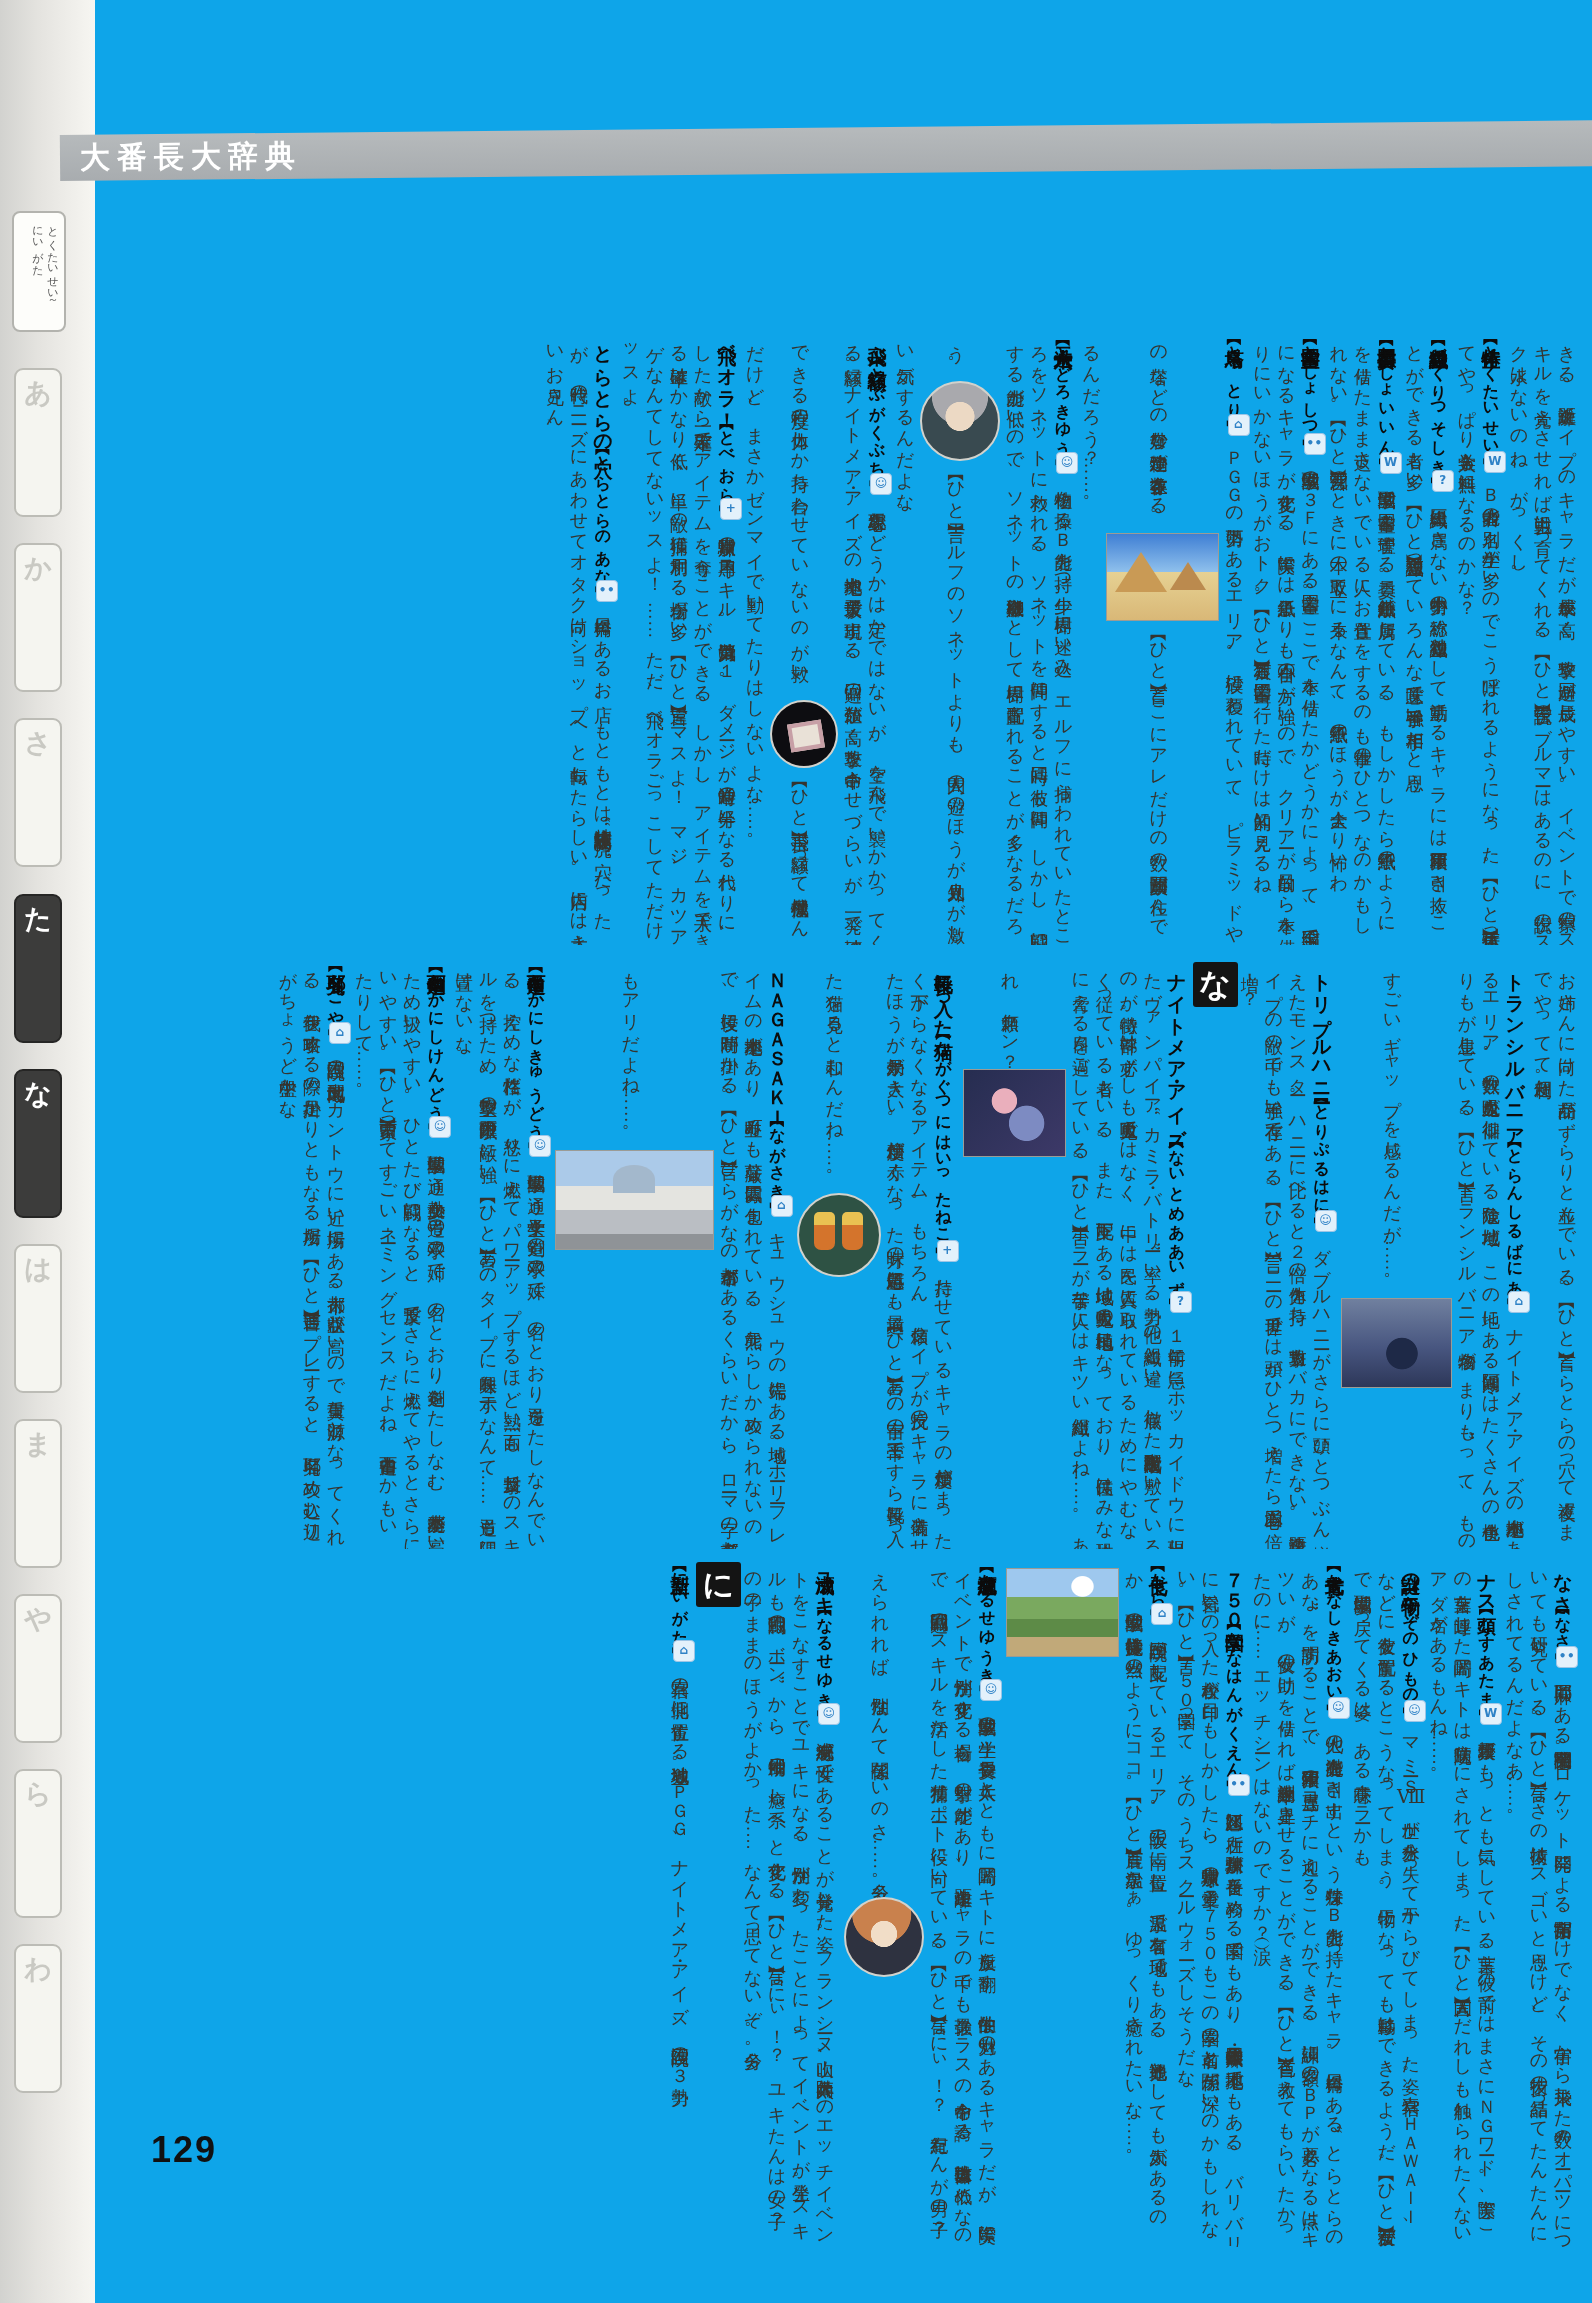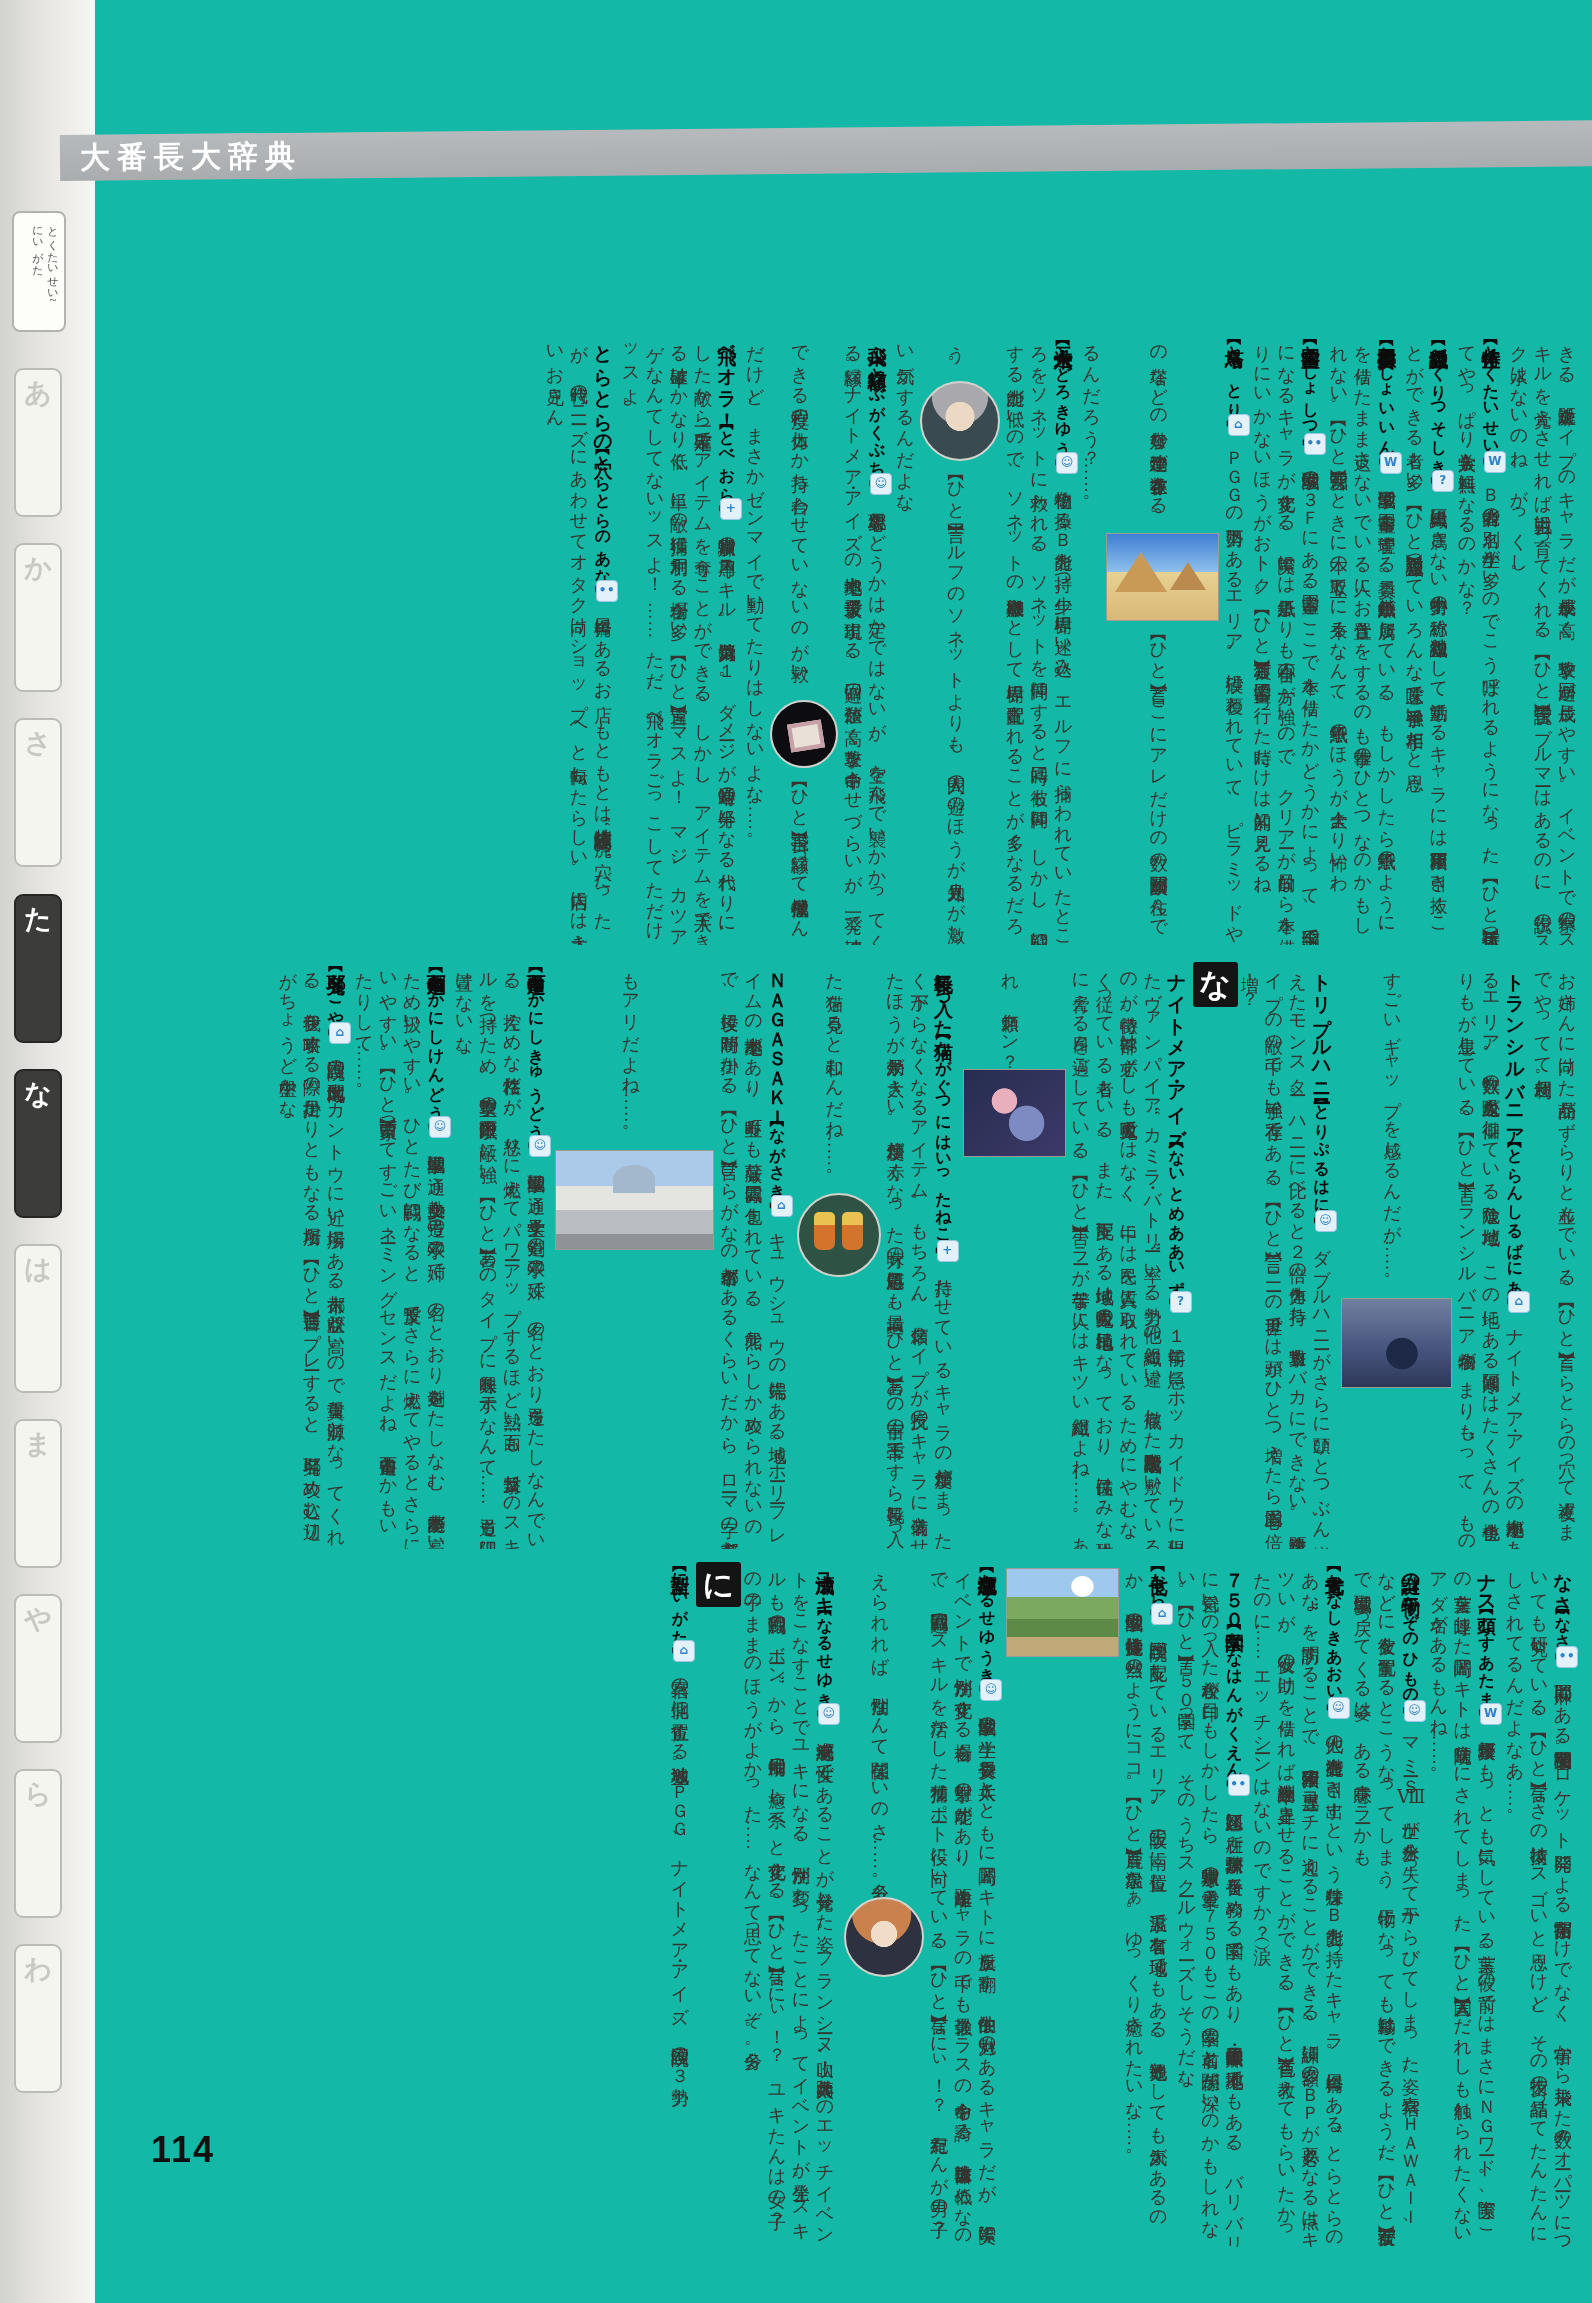--- a/index.html
+++ b/index.html
@@ -1,18 +1,18 @@
 <!DOCTYPE html>
 <html><head>
 <meta charset="utf-8">
 <style>
   html,body{margin:0;padding:0;}
   body{width:1592px;height:2303px;position:relative;background:#e9e8e4;overflow:hidden;
        font-family:"Liberation Serif","DejaVu Serif",serif;}
-  #page{position:absolute;inset:0;background:#14b8a6;}
+  #page{position:absolute;inset:0;background:#0ea5e9;}
   #left-shade{position:absolute;left:0;top:0;width:95px;height:2303px;
       background:linear-gradient(90deg,#d2d2cf 0%,#e4e3df 40%,#f7f6f2 100%);}
   
   #titlebar{position:absolute;left:60px;top:135px;width:1537px;height:46px;
       background:linear-gradient(180deg,#b6babc 0%,#a8acaf 100%);
       transform:rotate(-0.55deg);transform-origin:left center;}
   #titlebar .t{font-family:"Liberation Sans","DejaVu Sans",sans-serif;font-weight:bold;
       color:#fff;font-size:30px;letter-spacing:7px;line-height:46px;padding-left:20px;}
   
   .rangebox{position:absolute;left:12px;top:211px;width:54px;height:121px;background:#fdfdfa;
@@ -150,15 +150,15 @@
     <span class="entry"><b class="et">謎の干物</b><b class="er">【なぞのひもの】</b><span class="ic">☺</span><span>マミーＳⅧ世が水分を失って干からびてしまった姿。真宿やＨＡＷＡＩＩ、秋波原などに彼女を配置するとこうなってしまう。干物になっても移動はできるようだ。【ひと言】彼女が自力で聖城学園に戻ってくる姿は、ある意味ホラーかも。</span></span><br>
     <span class="entry"><b class="et">七式青</b><b class="er">【ななしきあおい】</b><span class="ic">☺</span><span>他人の潜在能力を引き出すという特殊なＢ能力を持ったキャラ。日奔橋にある“とらとらのあな”を訪問することで、狼牙軍団の専属コーチに迎えることができる。訓練に多額のＢＰが必要となる点はキツいが、彼女の助けを借りれば訓練効率を上昇させることができる。【ひと言】色々と教えてもらいたかったのに……エッチシーンはないのですか？（涙）</span></span><br>
     <span class="entry"><b class="et">７５０学園</b><b class="er">【ななはんがくえん】</b><span class="ic">••</span><span>江怒川区に所在。韋駄川煉が番長を務める学園でもあり、暴走族集団・獄煉の本拠地でもある。バリバリに気合いの入った校舎が目印。もしかしたら、韋駄川煉の愛車・Ｚ７５０もこの学園の名前と関係が深いのかもしれない。【ひと言】７５０学園って、そのうちスクールウォーズしそうだな。</span></span><br>
     <span class="entry"><b class="et">七良</b><b class="er">【なら】</b><span class="ic">⌂</span><span>護国院が支配しているエリア。王阪の南に位置し、温泉で有名な地域でもある。観光地としても人気があるのか、聖城学園の修学旅行先は当然のようにココ。【ひと言】鹿と温泉かぁ。ゆっくり癒されたいな……。</span><span class="im rect" id="img-nara"></span></span><br>
     <span class="entry"><b class="et">成瀬有紀</b><b class="er">【なるせゆうき】</b><span class="ic">☺</span><span>聖城学園の学生。委員長や兵太とともに闇崎アキトに反旗を翻す。中性的な魅力のあるキャラだが、実際にイベントで性別が変化する場合も。射撃の才能があり、遠距離キャラの中でも最強クラスの命中を誇る。攻撃力自体は低めなので、戦闘回避のスキルを活かした捕獲サポート役に向いている。【ひと言】なにぃ！？　有紀たんが男の子？　萌えられれば、性別なんて関係ないのさ……多分。</span><span class="im circ" id="img-naruse"></span></span><br>
     <span class="entry"><b class="et">成瀬ユキ</b><b class="er">【なるせゆき】</b><span class="ic">☺</span><span>成瀬有紀が女性であることが発覚した姿。フランシーヌ山吹、陣内兵太とのエッチイベントをこなすことでユキになる。性別が変わったことによってイベントが発生。スキルも戦闘用の“ボーン”から、補助用の“癒し系”へと変化する。【ひと言】なにぃ！？　ユキたんは女の子？　男の子のままのほうがよかった……なんて思ってないぞ。多分。</span></span><br>
     <span class="sec">に</span><br>
     <span class="entry"><b class="et">新型</b><b class="er">【にいがた】</b><span class="ic">⌂</span><span>真宿の北側に位置する独立地域。ＰＧＧ、ナイトメア・アイズ、護国院の３勢力</span></span>
   </div>
 
-  <div id="pagenum">114</div>
+  <div id="pagenum">129</div>
 </div>
 
 
 </body></html>

